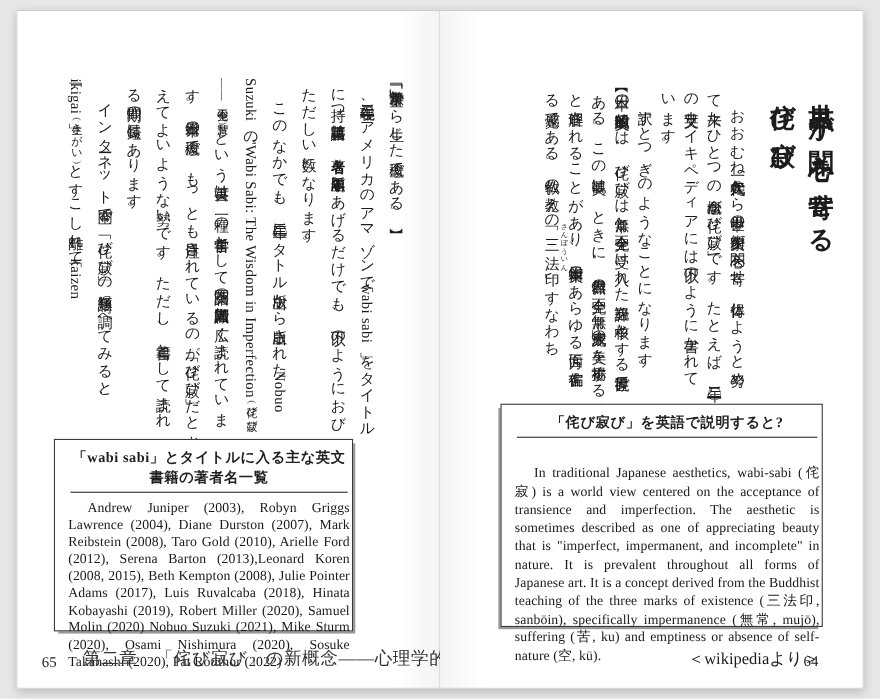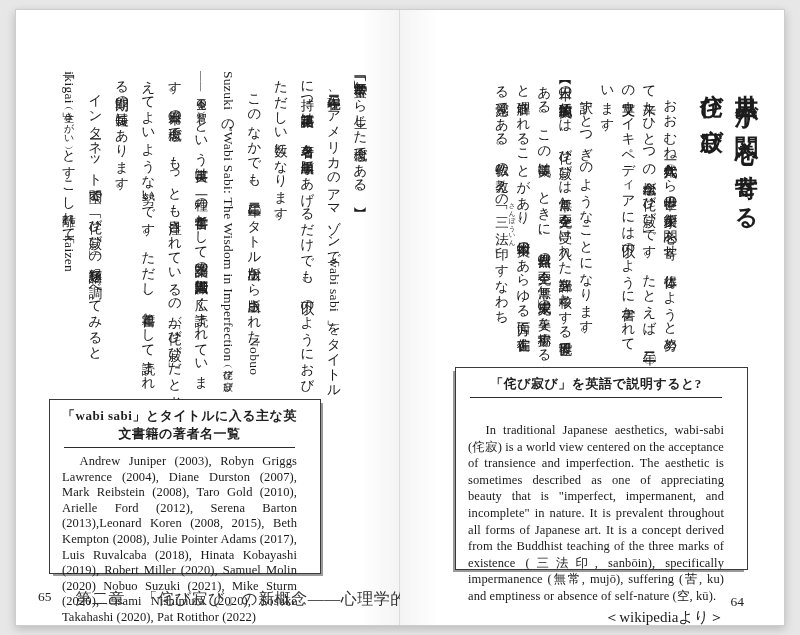--- a/index.html
+++ b/index.html
@@ -63,21 +63,21 @@
     letter-spacing: 0.3px;
   }
   .small-inline { font-size: 10px; }
   ruby rt { font-size: 6.5px; letter-spacing: 0; }
 
   
   .box {
     position: absolute;
     background: #ffffff;
     border: 1px solid #3a3a3a;
-    padding: 7px 23px 6px 12px;
+    padding: 7px 2px 6px 12px;
   }
   .left-box {
     left: 33px; top: 389px;
     width: 272px; height: 175px;
     box-shadow: 3px 3px 0 -1px #9a9a9a;
   }
   .right-box {
     left: 55px; top: 357px;
     width: 293px; height: 203px;
     box-shadow: -3px 3px 0 -1px #9a9a9a;
@@ -107,21 +107,21 @@
     font-size: 15px;
     margin-top: 4px;
     letter-spacing: 0;
   }
 
   
   .footer-left {
     position: absolute;
     left: 22px; bottom: 15px;
     display: flex;
-    align-items: flex-start;
+    align-items: flex-end;
     gap: 24px;
     white-space: nowrap;
   }
   .folio { font-size: 13.5px; color: #222; }
   .running-title { font-size: 16px; color: #333; letter-spacing: 0.5px; }
   .footer-right {
     position: absolute;
     right: 40px; bottom: 15px;
   }
 </style>

